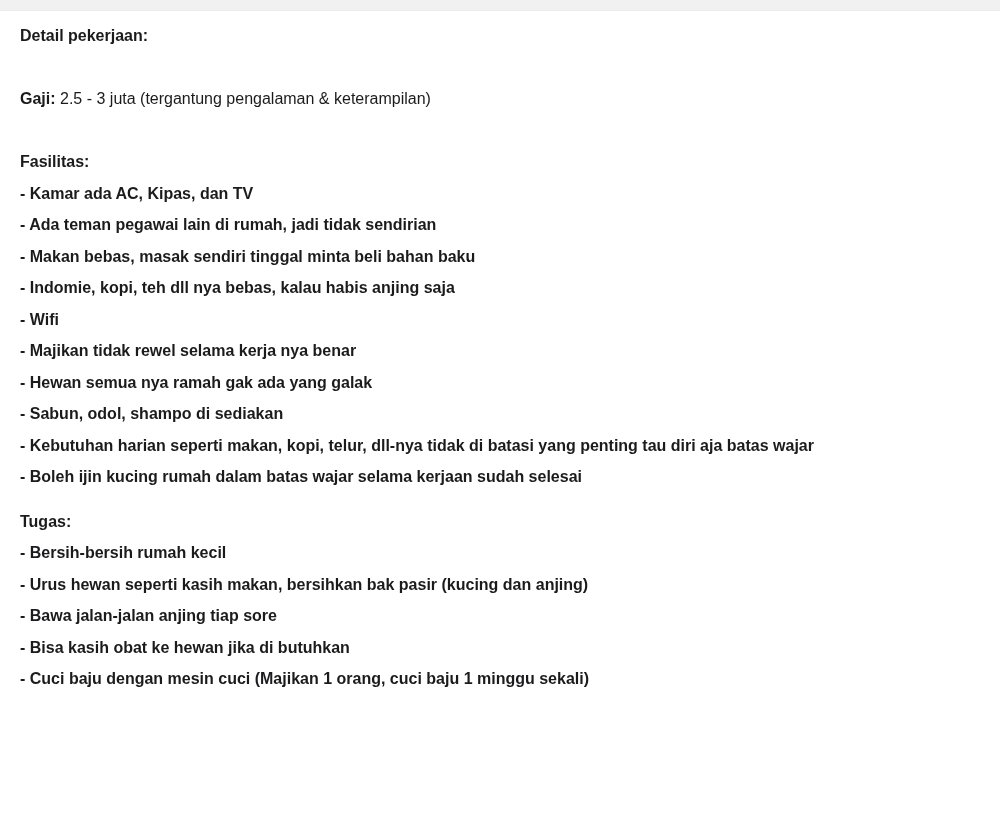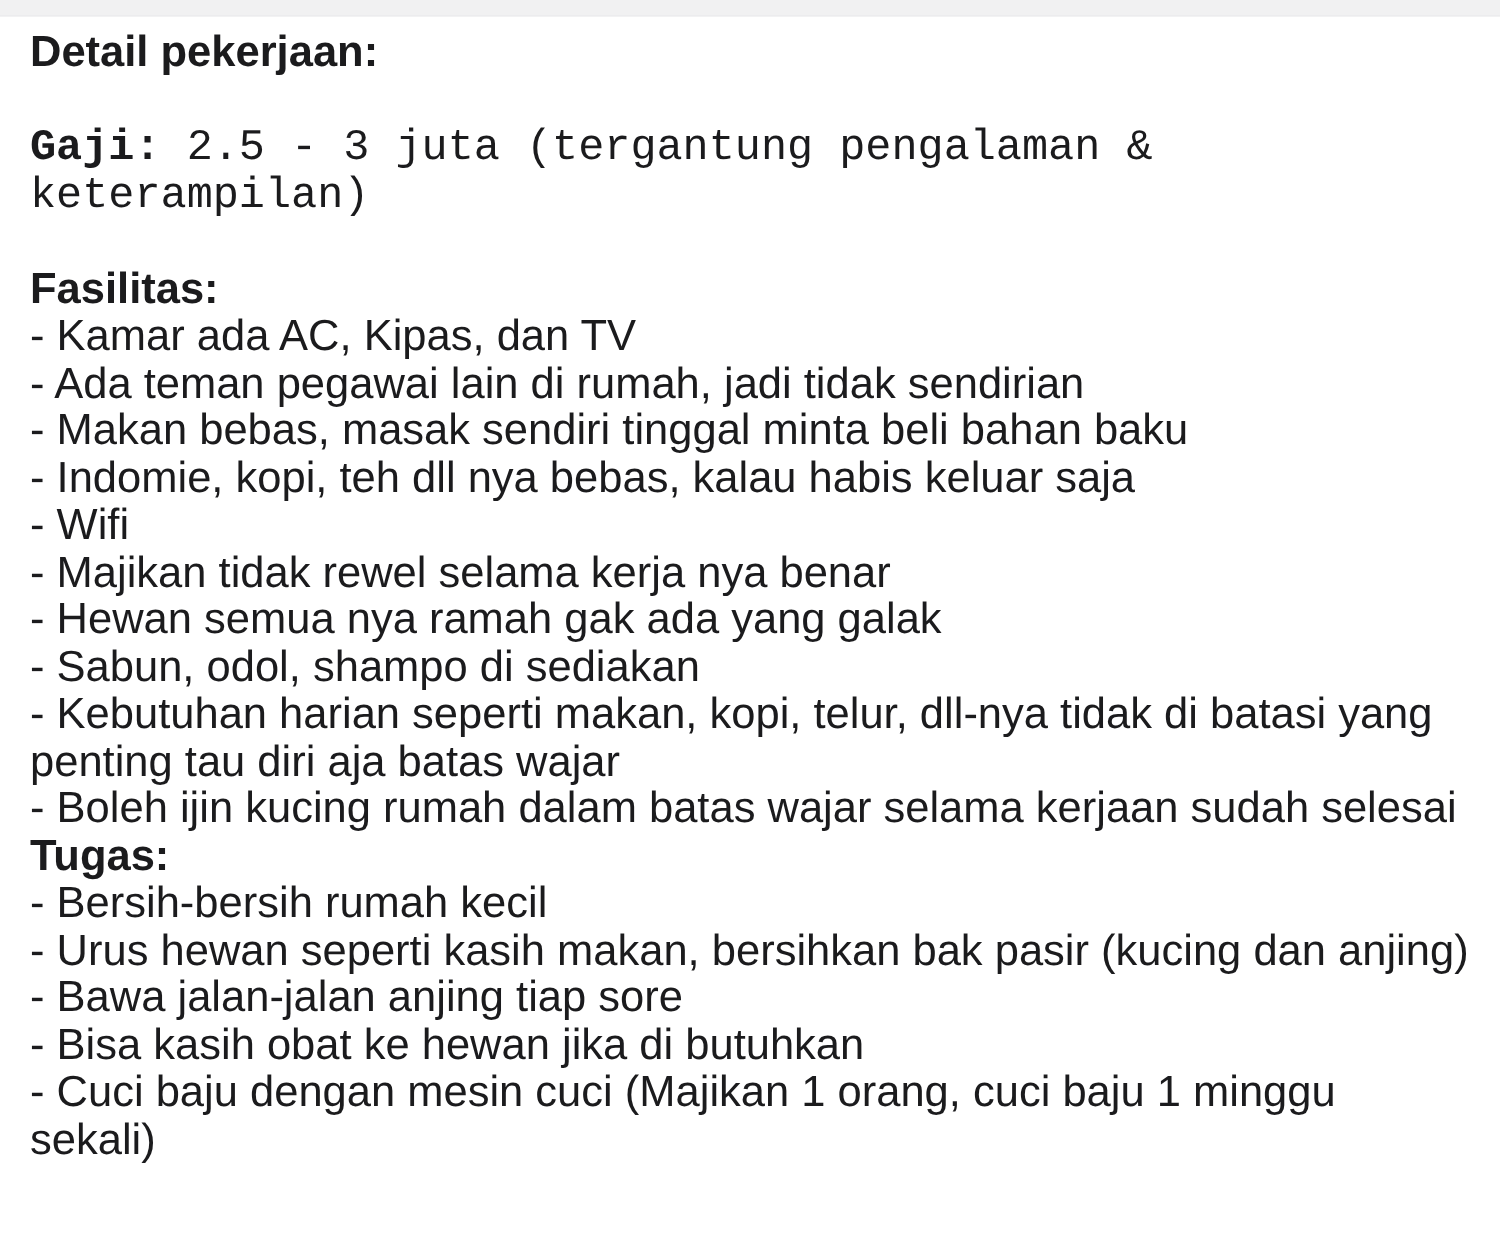--- a/index.html
+++ b/index.html
@@ -11,50 +11,50 @@
     overflow: hidden;
     font-family: "Liberation Sans", sans-serif;
   }
   .top-strip {
     height: 11px;
     background: #f1f1f2;
     border-bottom: 1px solid #ececee;
   }
   .content {
     padding: 9px 20px 0 20px;
-    font-size: 29px;
+    font-size: 16px;
     line-height: 31.5px;
     color: #1b1b1d;
   }
   p, ul, li { margin: 0; padding: 0; }
-  ul { list-style: none; }
+  ul { list-style: none; font-weight: bold; }
   .heading { font-weight: bold; }
-  .salary-line { margin-top: 31.5px; font-family: Liberation Mono, monospace; }
+  .salary-line { margin-top: 31.5px; }
   .salary-line strong { font-weight: bold; }
   .section-fasilitas { margin-top: 31.5px; }
-  .section-tugas { }
+  .section-tugas { margin-top: 13px; }
 </style>
 </head>
 <body>
 
 <div class="top-strip"></div>
 
 <main class="content">
 
   <p class="heading">Detail pekerjaan:</p>
 
   <p class="salary-line"><strong>Gaji:</strong> <span>2.5 - 3 juta (tergantung pengalaman &amp; keterampilan)</span></p>
 
   <section class="section-fasilitas">
     <p class="heading">Fasilitas:</p>
     <ul>
       <li>- Kamar ada AC, Kipas, dan TV</li>
       <li>- Ada teman pegawai lain di rumah, jadi tidak sendirian</li>
       <li>- Makan bebas, masak sendiri tinggal minta beli bahan baku</li>
-      <li>- Indomie, kopi, teh dll nya bebas, kalau habis keluar saja</li>
+      <li>- Indomie, kopi, teh dll nya bebas, kalau habis anjing saja</li>
       <li>- Wifi</li>
       <li>- Majikan tidak rewel selama kerja nya benar</li>
       <li>- Hewan semua nya ramah gak ada yang galak</li>
       <li>- Sabun, odol, shampo di sediakan</li>
       <li>- Kebutuhan harian seperti makan, kopi, telur, dll-nya tidak di batasi yang penting tau diri aja batas wajar</li>
       <li>- Boleh ijin kucing rumah dalam batas wajar selama kerjaan sudah selesai</li>
     </ul>
   </section>
 
   <section class="section-tugas">

